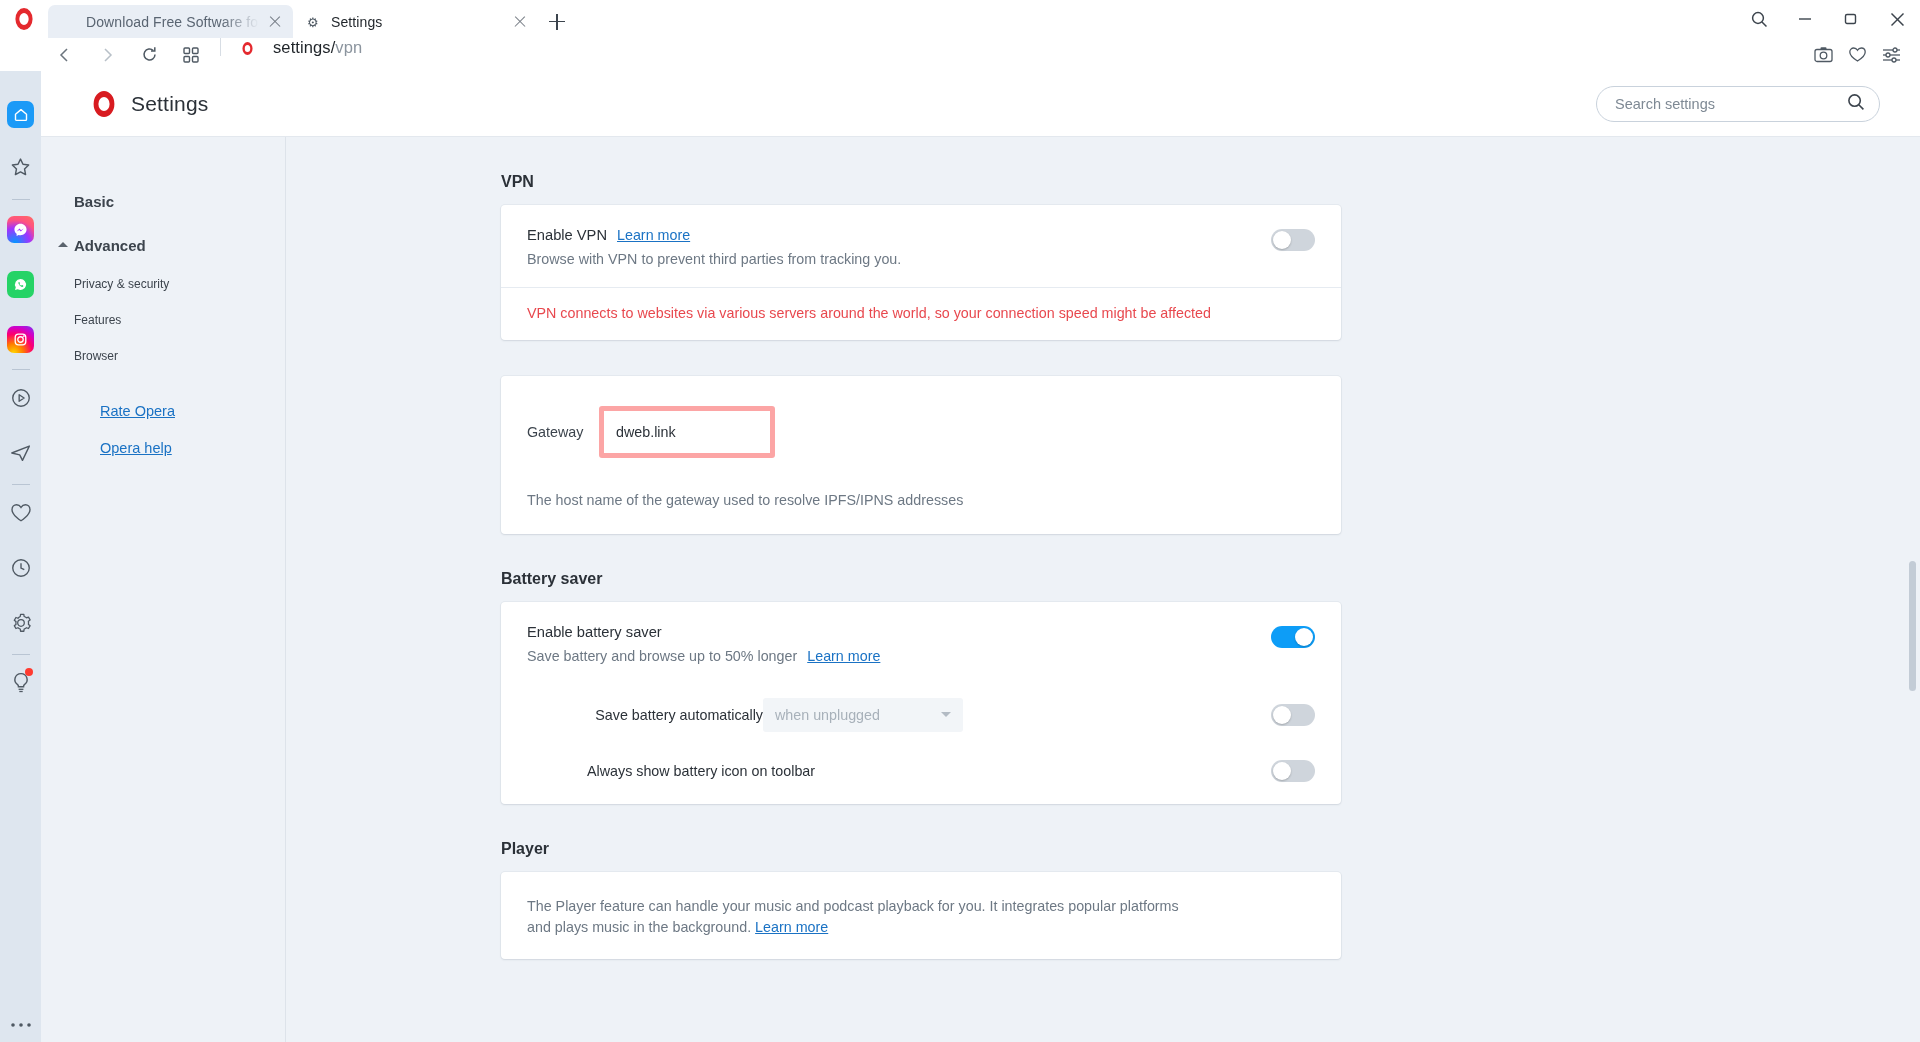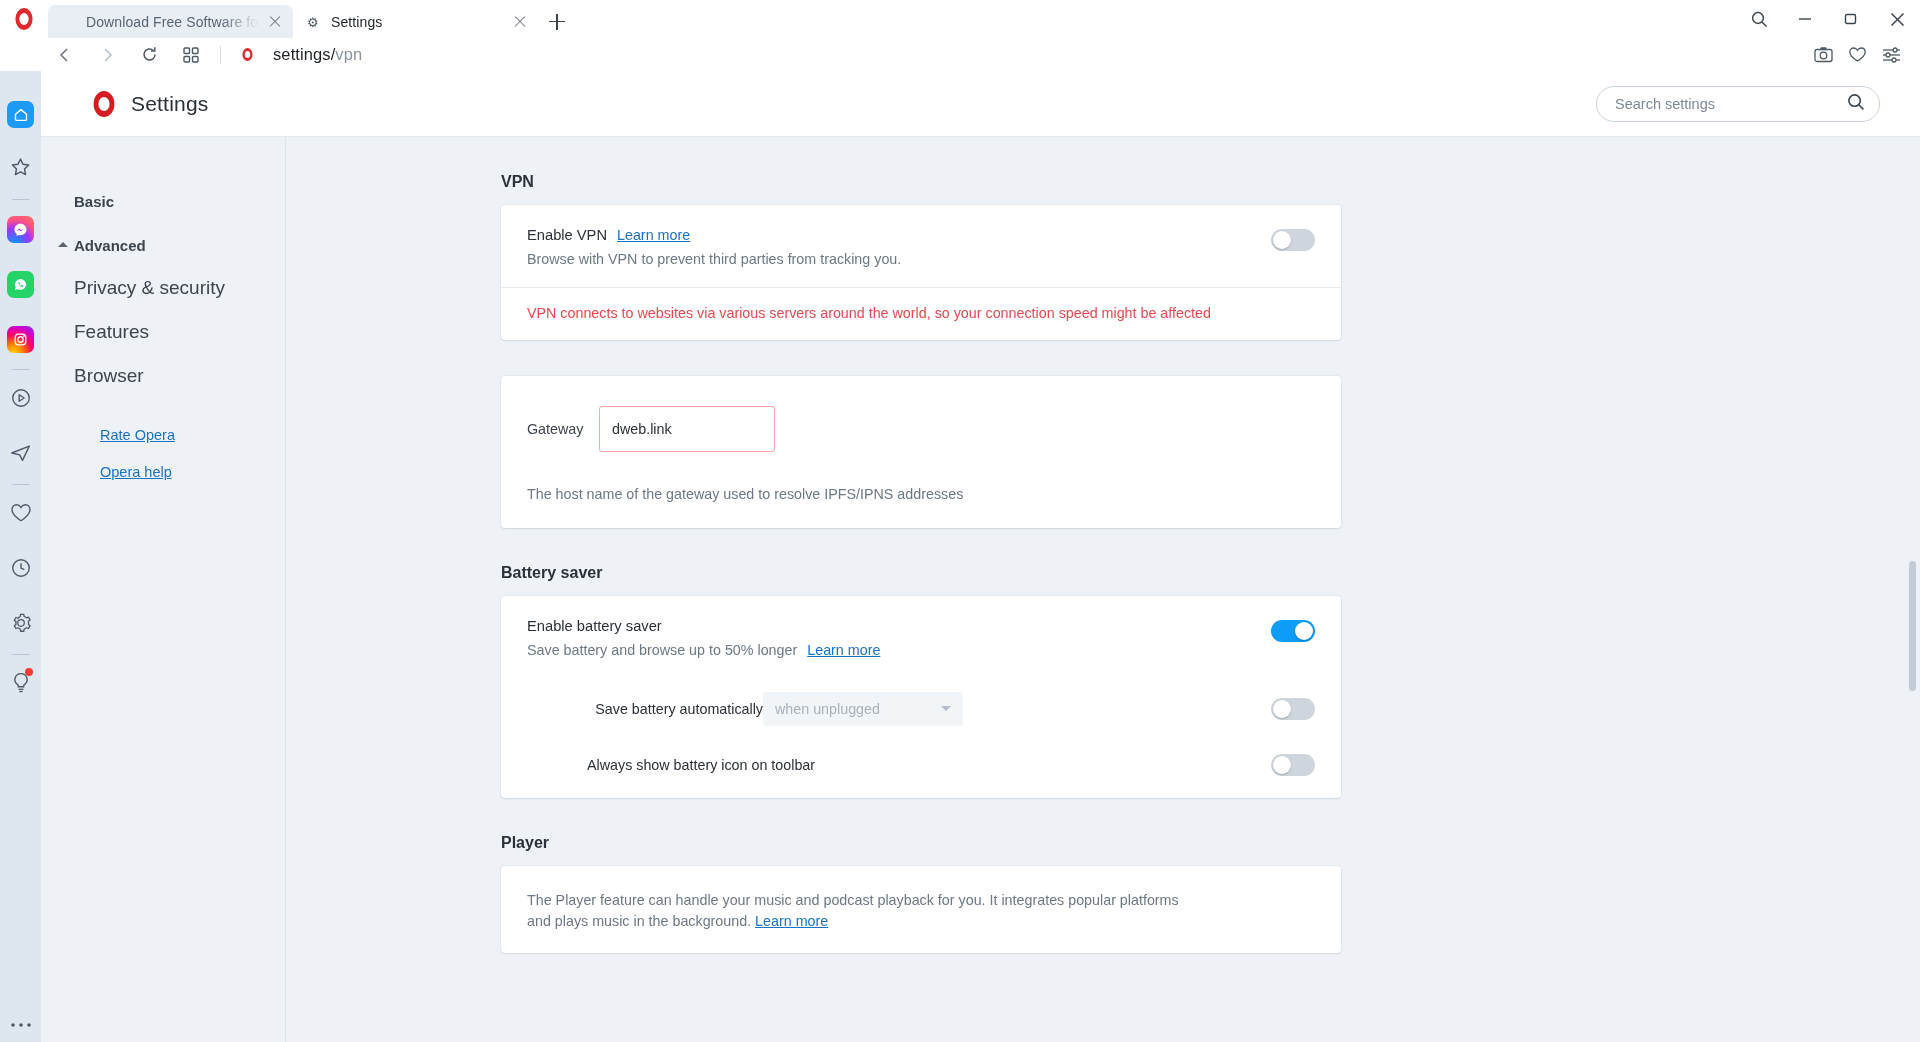--- a/index.html
+++ b/index.html
@@ -63,21 +63,21 @@
   .croc { width:16px; height:16px; border-radius:2px;
     background:
       radial-gradient(circle at 30% 35%, #9ccf3c 0 42%, transparent 43%),
       linear-gradient(135deg,#7ab52a 0%, #b8dc4e 55%, #e8d84a 100%);
   }
   .gear-fav { font-size:13px; line-height:16px; color:#4f5963; text-align:center; }
 
   
   .addrbar {
     position:absolute; top:38px; left:0; width:1920px; height:33px;
-    background:#ffffff; display:flex; align-items:center;
+    background:#ffffff; display:flex; 
   }
   .nav-btn { width:42px; height:33px; display:flex; align-items:center; justify-content:center; }
   .vdiv { width:1px; height:18px; background:#d7dde4; margin:0 8px; }
   .url-opera { width:20px; height:20px; display:flex; align-items:center; justify-content:center; margin-left:8px;}
   .url-o { width:13px; height:13px; border-radius:50%; border:3.2px solid #e4292e; transform: scaleX(.78); }
   .urltext { margin-left:16px; font-size:16.5px; color:#1f2429; letter-spacing:.1px; }
   .urltext .dim { color:#8b949e; }
   .addr-right { margin-left:auto; display:flex; align-items:center; gap:4px; padding-right:14px; }
   .addr-ico { width:30px; height:30px; display:flex; align-items:center; justify-content:center; }
 
@@ -124,21 +124,21 @@
     width:245px; flex:0 0 245px; padding-top:56px; padding-left:33px;
     border-right:1px solid #dde3ea; background:#eef2f7;
   }
   .nav-group { font-size:15px; font-weight:bold; color:#3c444d; margin-bottom:27px; position:relative; }
   .nav-group.advanced { margin-bottom:23px; }
   .caret {
     position:absolute; left:-16px; top:5px; width:0; height:0;
     border-left:5px solid transparent; border-right:5px solid transparent;
     border-bottom:5px solid #5a636d;
   }
-  .nav-sub { font-size:19px; color:#3c444d; margin-bottom:22px; padding-left:0px; }
+  .nav-sub { font-size:12px; color:#3c444d; margin-bottom:22px; padding-left:0px; }
   .nav-links { margin-top:40px;margin-left:26px; }
   .nav-link { display:block; font-size:14.5px; color:#1a72c4; text-decoration:underline; margin-bottom:21px; }
 
   .content { flex:1 1 auto; position:relative; overflow:hidden; padding-left:215px; padding-top:36px; }
   .section-title { font-size:16px; font-weight:bold; color:#2b3138; margin-bottom:14px; }
   .card {
     width:840px; background:#ffffff; border-radius:4px;
     box-shadow:0 1px 2px rgba(30,45,65,.10), 0 0 0 1px rgba(30,45,65,.04);
     margin-bottom:36px;
   }
@@ -156,21 +156,21 @@
   .toggle .knob {
     position:absolute; top:2px; width:18px; height:18px; border-radius:50%;
     background:#ffffff; box-shadow:0 1px 2px rgba(0,0,0,.22);
   }
   .toggle.off .knob { left:2px; }
   .toggle.on  .knob { left:24px; }
 
   .gw-row { display:flex; align-items:center; padding:30px 26px 0 26px; }
   .gw-label { font-size:14.3px; color:#3c444d; width:72px; }
   .gw-input {
-    width:176px; height:46px; border:1px solid #fca5a5; border-radius:3px;
+    width:176px; height:52px; border:5px solid #fca5a5; border-radius:3px;
     padding:12px 12px; font-size:14.3px; color:#2b3138; background:#fff;
     font-family:"Liberation Sans", sans-serif; outline:none;
   }
   .gw-help { font-size:14.3px; color:#6d7884; padding:34px 26px 26px 26px; }
 
   .sub-row { display:flex; align-items:center; padding:14px 26px 14px 86px; }
   .sub-label { font-size:14.3px; color:#2b3138; width:176px;text-align:right; }
   .select {
     width:200px; height:34px; background:#f2f5f8; border-radius:3px;
     display:flex; align-items:center; padding:0 12px; position:relative;

